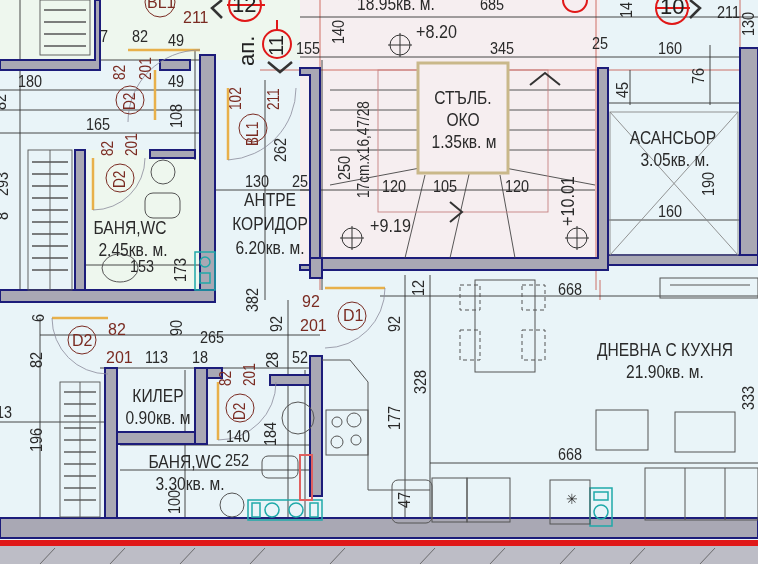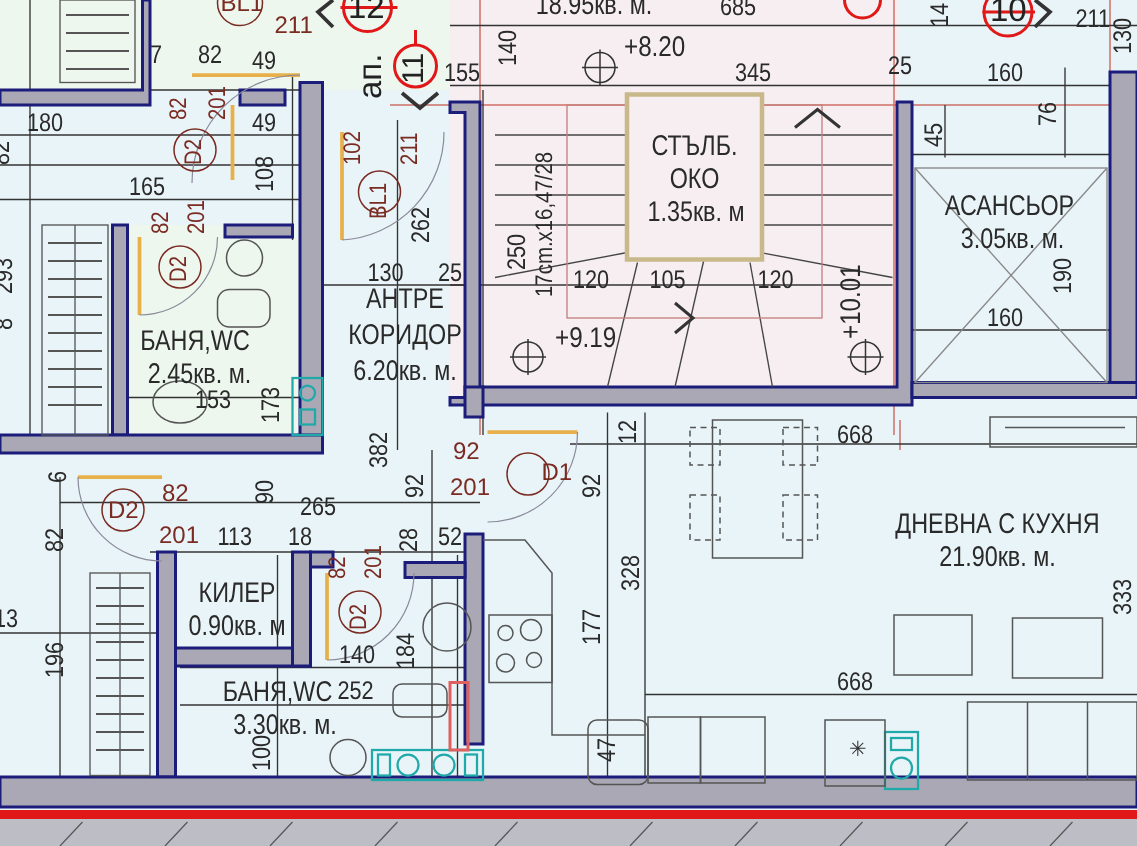--- a/index.html
+++ b/index.html
@@ -327,21 +327,21 @@
 <div class="lbl doorr" style="left:138px;top:80px;">201</div>
 <div class="lbl doorr" style="left:112px;top:188px;">D2</div>
 <div class="lbl doorr" style="left:100px;top:156px;">82</div>
 <div class="lbl doorr" style="left:124px;top:156px;">201</div>
 <div class="lbl doorr" style="left:245px;top:146px;">BL1</div>
 <div class="lbl doorr" style="left:228px;top:110px;">102</div>
 <div class="lbl doorr" style="left:266px;top:110px;">211</div>
 <div class="lbl door" style="left:72px;top:333px;">D2</div>
 <div class="lbl door" style="left:108px;top:322px;">82</div>
 <div class="lbl door" style="left:106px;top:350px;">201</div>
-<div class="lbl door" style="left:361px;top:308px;">D1</div>
+<div class="lbl door" style="left:343px;top:308px;">D1</div>
 <div class="lbl door" style="left:302px;top:294px;">92</div>
 <div class="lbl door" style="left:300px;top:318px;">201</div>
 <div class="lbl doorr" style="left:232px;top:420px;">D2</div>
 <div class="lbl doorr" style="left:218px;top:386px;">82</div>
 <div class="lbl doorr" style="left:242px;top:386px;">201</div>
 
 <div class="lbl dim" style="left:480px;top:-4px;">685</div>
 <div class="lbl dim" style="left:490px;top:40px;">345</div>
 <div class="lbl dim" style="left:592px;top:35px;">25</div>
 <div class="lbl dim" style="left:658px;top:40px;">160</div>

